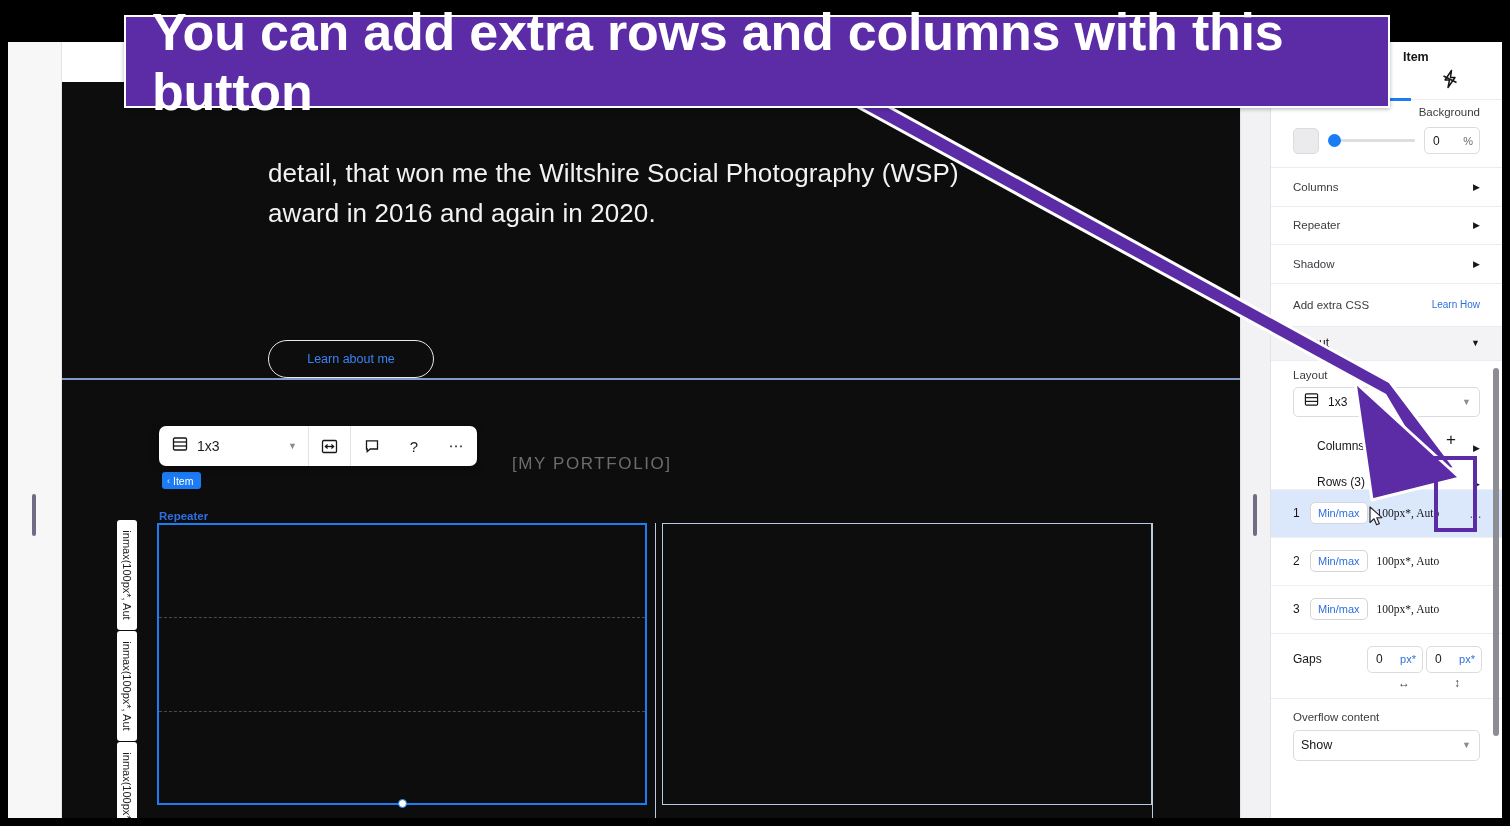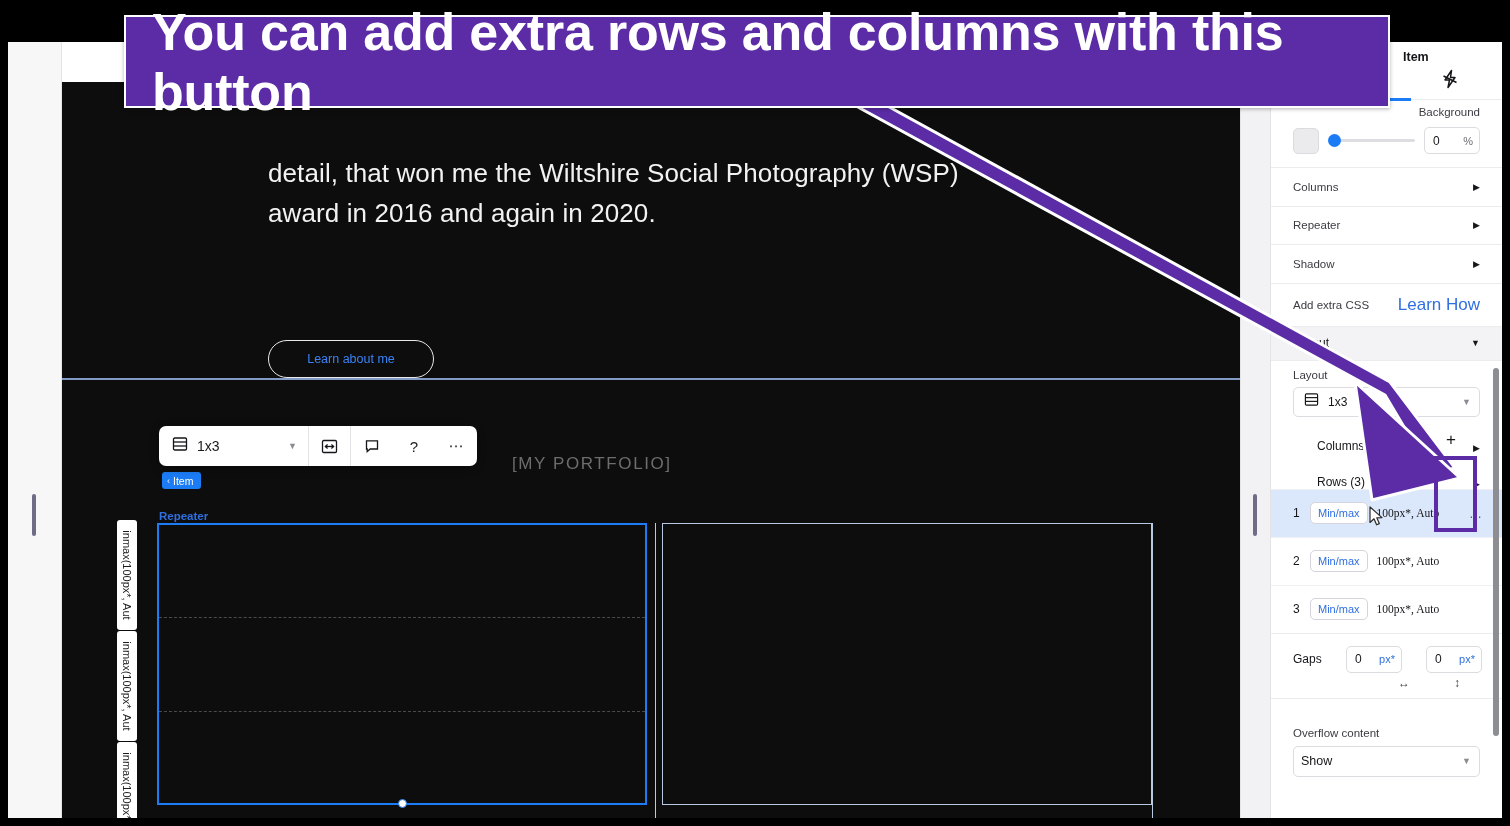--- a/index.html
+++ b/index.html
@@ -342,21 +342,21 @@
     display: flex; align-items: center; justify-content: space-between;
     cursor: pointer;
   }
   .arrow-row .tri { color: #16161a; font-size: 9px; }
 
   #css-row {
     height: 42px;
     display: flex; align-items: center; justify-content: space-between;
     cursor: default;
   }
-  #css-row .learn { color: #2f6fe0; font-size: 17px; cursor: pointer; }
+  #css-row .learn { color: #2f6fe0; font-size: 10px; cursor: pointer; }
 
   #layout-hdr {
     height: 34px;
     background: #f3f3f5;
     border-bottom: 1px solid #ececee;
     padding: 0 22px;
     display: flex; align-items: center; justify-content: space-between;
     cursor: pointer;
   }
   #layout-hdr .lbl { font-size: 12px; color: #16161a; }
@@ -417,31 +417,31 @@
     cursor: pointer;
   }
   .track-row .desc { font-size: 11.5px; color: #16161a; flex: 1; font-family: Liberation Serif, serif; }
   .track-row .dots { font-size: 13px; color: #5a5a62; cursor: pointer; }
 
   #gaps-sec {
     border-top: 1px solid #ececee;
     border-bottom: 1px solid #ececee;
     padding: 12px 20px 8px 22px;
   }
-  #gaps-top { display: flex; align-items: center; gap: 24px; }
+  #gaps-top { display: flex; align-items: center; gap: 3px; }
   #gaps-top .lbl { font-size: 12px; color: #16161a; flex: 1; }
   #gaps-icons {
     display: flex; justify-content: flex-end;
     gap: 44px;
     padding-right: 22px;
     margin-top: 3px;
     font-size: 12px; color: #44444c;
   }
 
-  #overflow-sec { padding: 12px 22px 0 22px; margin-top: 16px; }
+  #overflow-sec { padding: 12px 22px 0 22px; }
   #overflow-select {
     margin-top: 7px;
     height: 31px;
     border: 1px solid #dcdce0;
     border-radius: 5px;
     display: flex; align-items: center;
     padding: 0 8px 0 7px;
     cursor: pointer;
   }
   #overflow-select .val { font-size: 12.5px; color: #16161a; flex: 1; }

